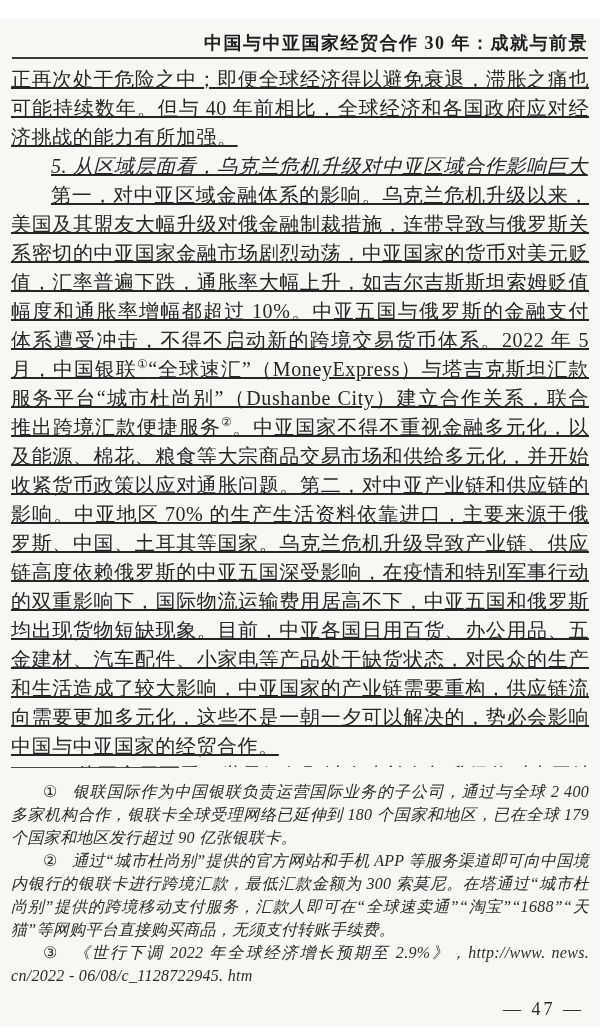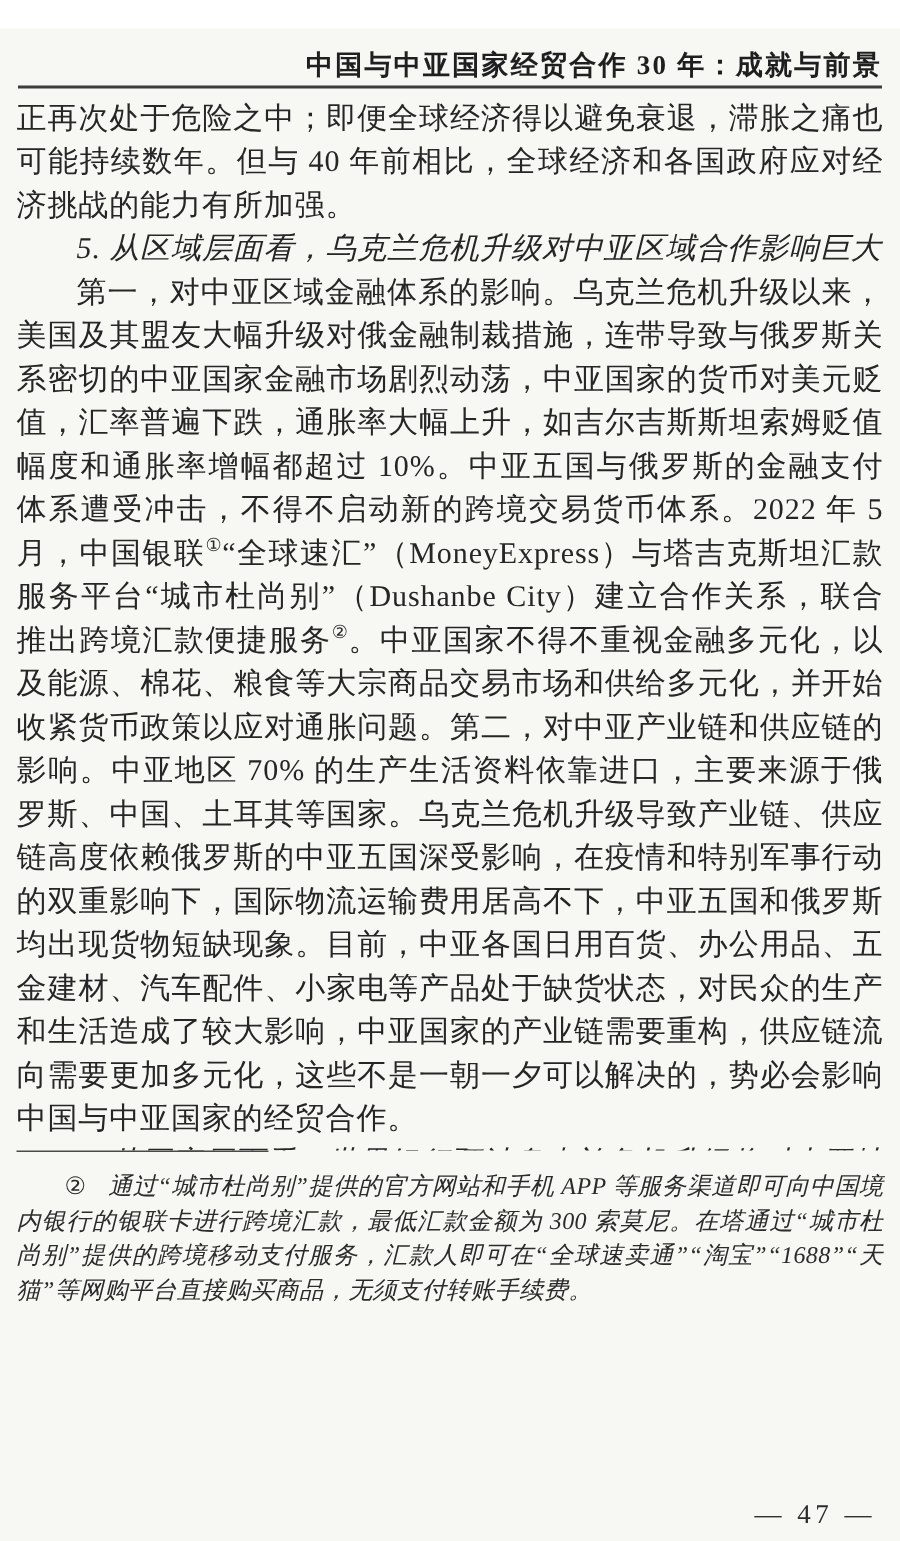--- a/index.html
+++ b/index.html
@@ -26,21 +26,21 @@
   .header-rule { height:2px; background:#3c3c3c; margin-top:3px; }
 
   
   .page-main {
     position:absolute; top:46px; left:11px; right:11px;
     height:702px; overflow:hidden;
     font-size:20px; line-height:29px;
     text-align:justify;
     letter-spacing:0.6px;
   }
-  .page-main p { margin:0; text-indent:2em; }
+  .page-main p { margin:0; text-indent:2em;text-decoration:underline; }
   .page-main p.no-indent { text-indent:0; }
   .kai { font-style:italic; }
   sup.fn-ref {
     font-size:12px;
     vertical-align:super;
     line-height:0;
     letter-spacing:0;
   }
 
   
@@ -81,20 +81,22 @@
 
     <p><span>第一，对中亚区域金融体系的影响。乌克兰危机升级以来，美国及其盟友大幅升级对俄金融制裁措施，连带导致与俄罗斯关系密切的中亚国家金融市场剧烈动荡，中亚国家的货币对美元贬值，汇率普遍下跌，通胀率大幅上升，如吉尔吉斯斯坦索姆贬值幅度和通胀率增幅都超过 10%。中亚五国与俄罗斯的金融支付体系遭受冲击，不得不启动新的跨境交易货币体系。2022 年 5 月，中国银联</span><sup class="fn-ref">①</sup><span>“全球速汇”（MoneyExpress）与塔吉克斯坦汇款服务平台“城市杜尚别”（Dushanbe City）建立合作关系，联合推出跨境汇款便捷服务</span><sup class="fn-ref">②</sup><span>。中亚国家不得不重视金融多元化，以及能源、棉花、粮食等大宗商品交易市场和供给多元化，并开始收紧货币政策以应对通胀问题。第二，对中亚产业链和供应链的影响。中亚地区 70% 的生产生活资料依靠进口，主要来源于俄罗斯、中国、土耳其等国家。乌克兰危机升级导致产业链、供应链高度依赖俄罗斯的中亚五国深受影响，在疫情和特别军事行动的双重影响下，国际物流运输费用居高不下，中亚五国和俄罗斯均出现货物短缺现象。目前，中亚各国日用百货、办公用品、五金建材、汽车配件、小家电等产品处于缺货状态，对民众的生产和生活造成了较大影响，中亚国家的产业链需要重构，供应链流向需要更加多元化，这些不是一朝一夕可以解决的，势必会影响中国与中亚国家的经贸合作。</span></p>
 
     <p class="kai">3. 从国家层面看，世界银行预计乌克兰危机升级将对中亚地区经济造成更严重的衰退</p>
 
   </main>
 
   <section class="page-footnotes">
     <div class="fn-rule"></div>
 
+    <p><span class="fn-marker">①</span><span>银联国际作为中国银联负责运营国际业务的子公司，通过与全球 2 400 多家机构合作，银联卡全球受理网络已延伸到 180 个国家和地区，已在全球 179 个国家和地区发行超过 90 亿张银联卡。</span></p>
 
     <p><span class="fn-marker">②</span><span>通过“城市杜尚别”提供的官方网站和手机 APP 等服务渠道即可向中国境内银行的银联卡进行跨境汇款，最低汇款金额为 300 索莫尼。在塔通过“城市杜尚别”提供的跨境移动支付服务，汇款人即可在“全球速卖通”“淘宝”“1688”“天猫”等网购平台直接购买商品，无须支付转账手续费。</span></p>
 
+    <p><span class="fn-marker">③</span><span>《世行下调 2022 年全球经济增长预期至 2.9%》，http://www. news. cn/2022 - 06/08/c_1128722945. htm</span></p>
   </section>
 
   <div class="page-number">— 47 —</div>
 
 </div>
 
 </body></html>

